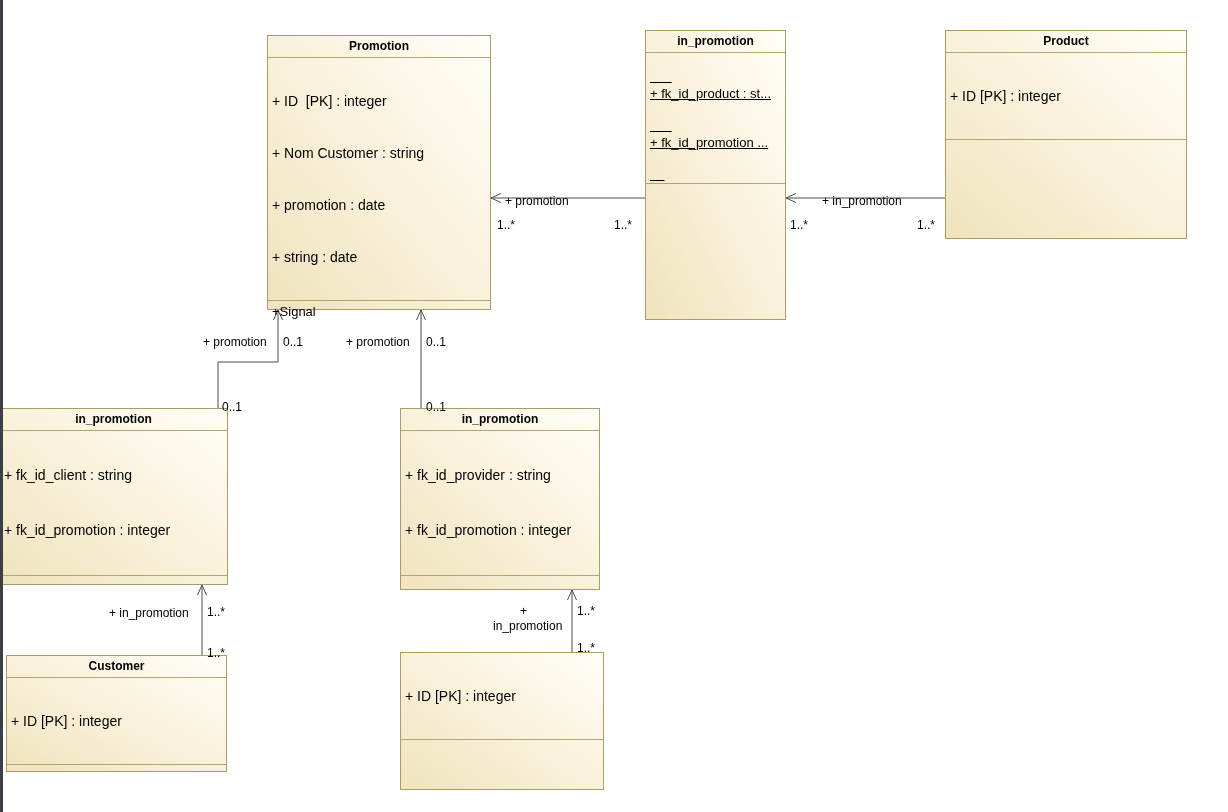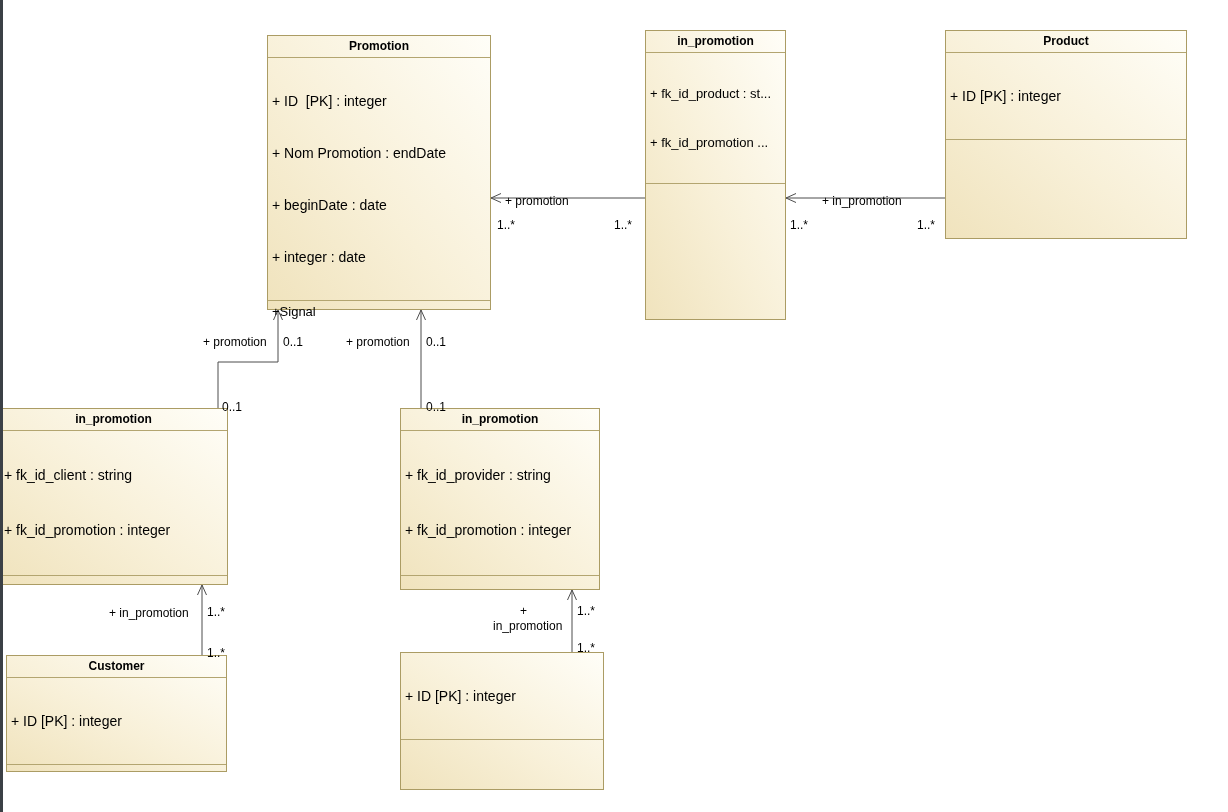--- a/index.html
+++ b/index.html
@@ -10,21 +10,21 @@
   svg.connectors path{stroke:#4d4d4d;stroke-width:1;fill:none;}
 
   .uml-class{position:absolute;border:1px solid #ab9c64;
     background:linear-gradient(to top right,#f0e3bd 0%,#f8f0d8 45%,#fffef8 100%);
     box-sizing:border-box;z-index:10;}
   .uml-title{height:21px;line-height:21px;border-bottom:1px solid #b3a570;
     font-size:12px;font-weight:bold;text-align:center;white-space:pre;}
   .uml-attrs{border-bottom:1px solid #b3a570;padding:1px 4px;font-size:14px;white-space:pre;}
   .uml-attrs .attr{line-height:20px;white-space:pre;}
   .attrs-lg .attr{line-height:23px;}
-  .attrs-sm{font-size:13px;}
+  .attrs-sm{font-size:13px;text-decoration:underline;}
   .attrs-sm .attr{line-height:19px;}
   .uml-ops{padding:3px 4px;font-size:13px;white-space:pre;}
 
   #b-promotion{left:267px;top:35px;width:224px;height:275px;}
   #b-inprom-top{left:645px;top:30px;width:141px;height:290px;}
   #b-product{left:945px;top:30px;width:242px;height:209px;}
   #b-inprom-left{left:0px;top:408px;width:228px;height:177px;border-left:none;}
   #b-inprom-center{left:400px;top:408px;width:200px;height:182px;}
   #b-customer{left:6px;top:655px;width:221px;height:117px;}
   #b-provider{left:400px;top:652px;width:204px;height:138px;}
@@ -61,23 +61,23 @@
     <g>
       <path d="M572,652 L572,590"></path>
         <path d="M567.5,600 L572,590 L576.5,600"></path>
     </g>
   </svg>
 
   <div class="uml-class" id="b-promotion">
     <div class="uml-title">Promotion</div>
     <div class="uml-attrs">
       <div class="attr">+ ID  [PK] : integer</div>
-      <div class="attr">+ Nom Promotion : endDate</div>
-      <div class="attr">+ beginDate : date</div>
-      <div class="attr">+ integer : date</div>
+      <div class="attr">+ Nom Customer : string</div>
+      <div class="attr">+ promotion : date</div>
+      <div class="attr">+ string : date</div>
     </div>
     <div class="uml-ops">+Signal</div>
   </div>
 
   <div class="uml-class" id="b-inprom-top">
     <div class="uml-title">in_promotion</div>
     <div class="uml-attrs attrs-sm">
       <div class="attr">+ fk_id_product : st...</div>
       <div class="attr">+ fk_id_promotion ...</div>
     </div>

